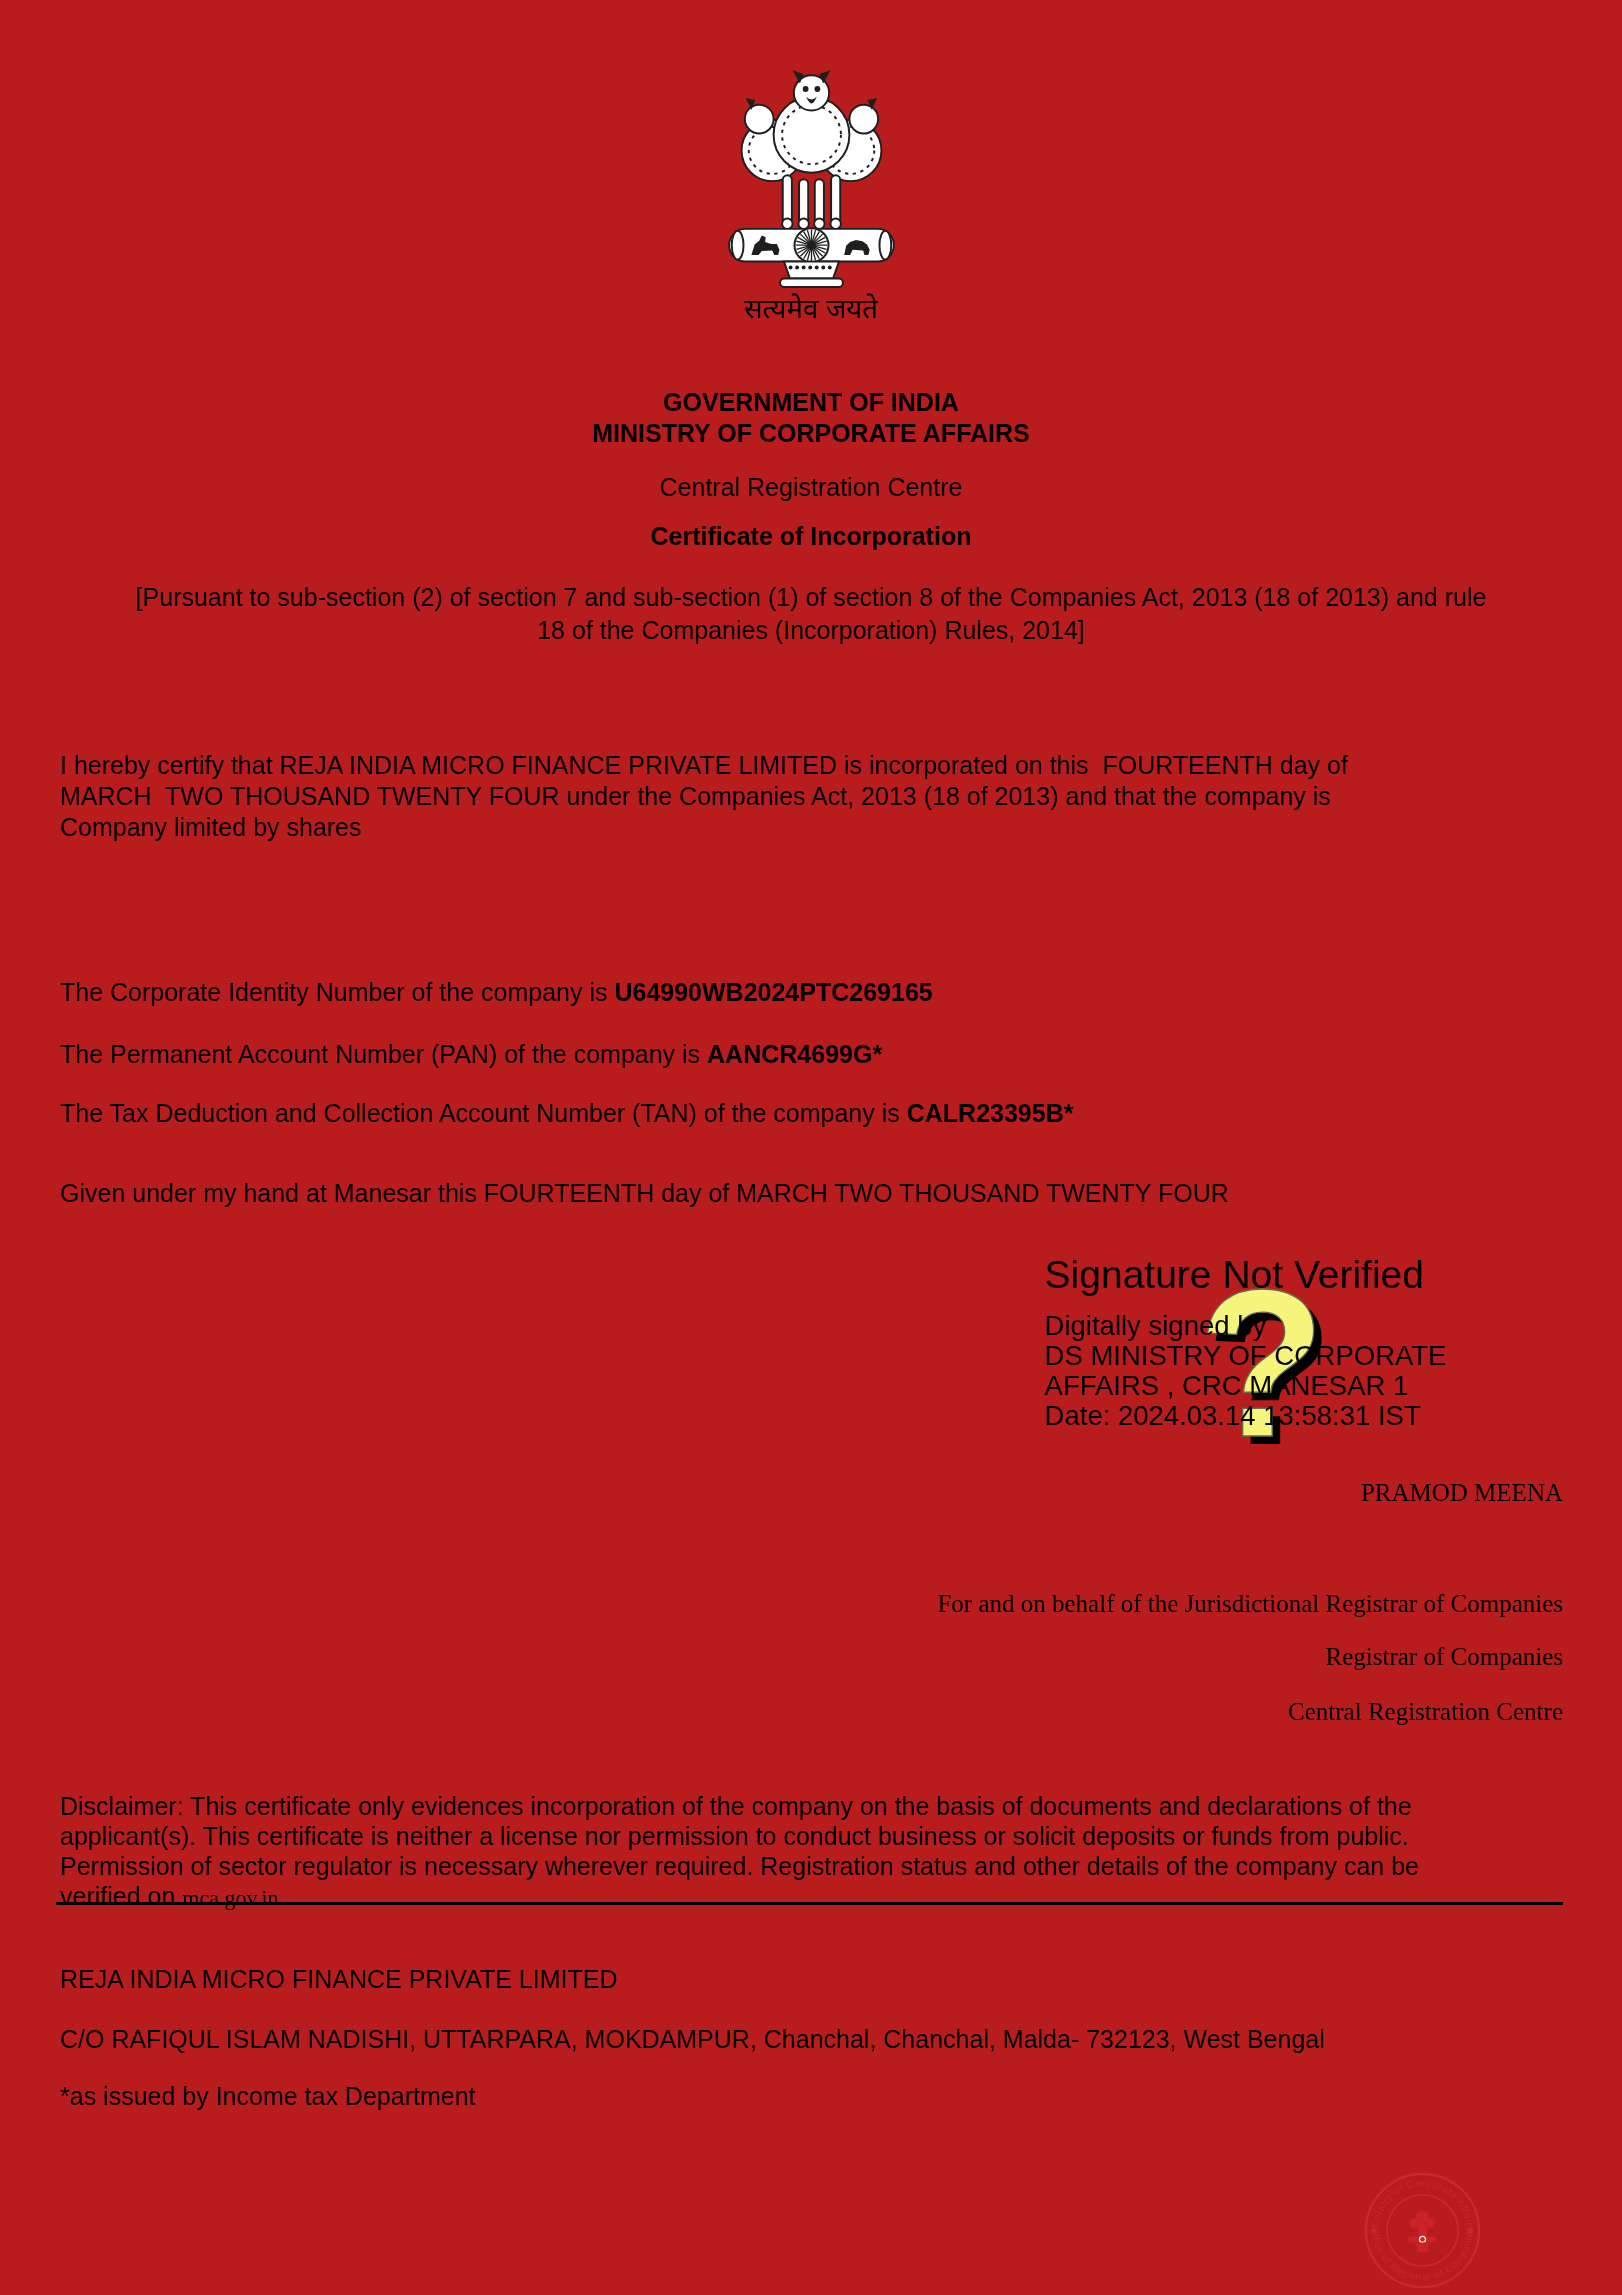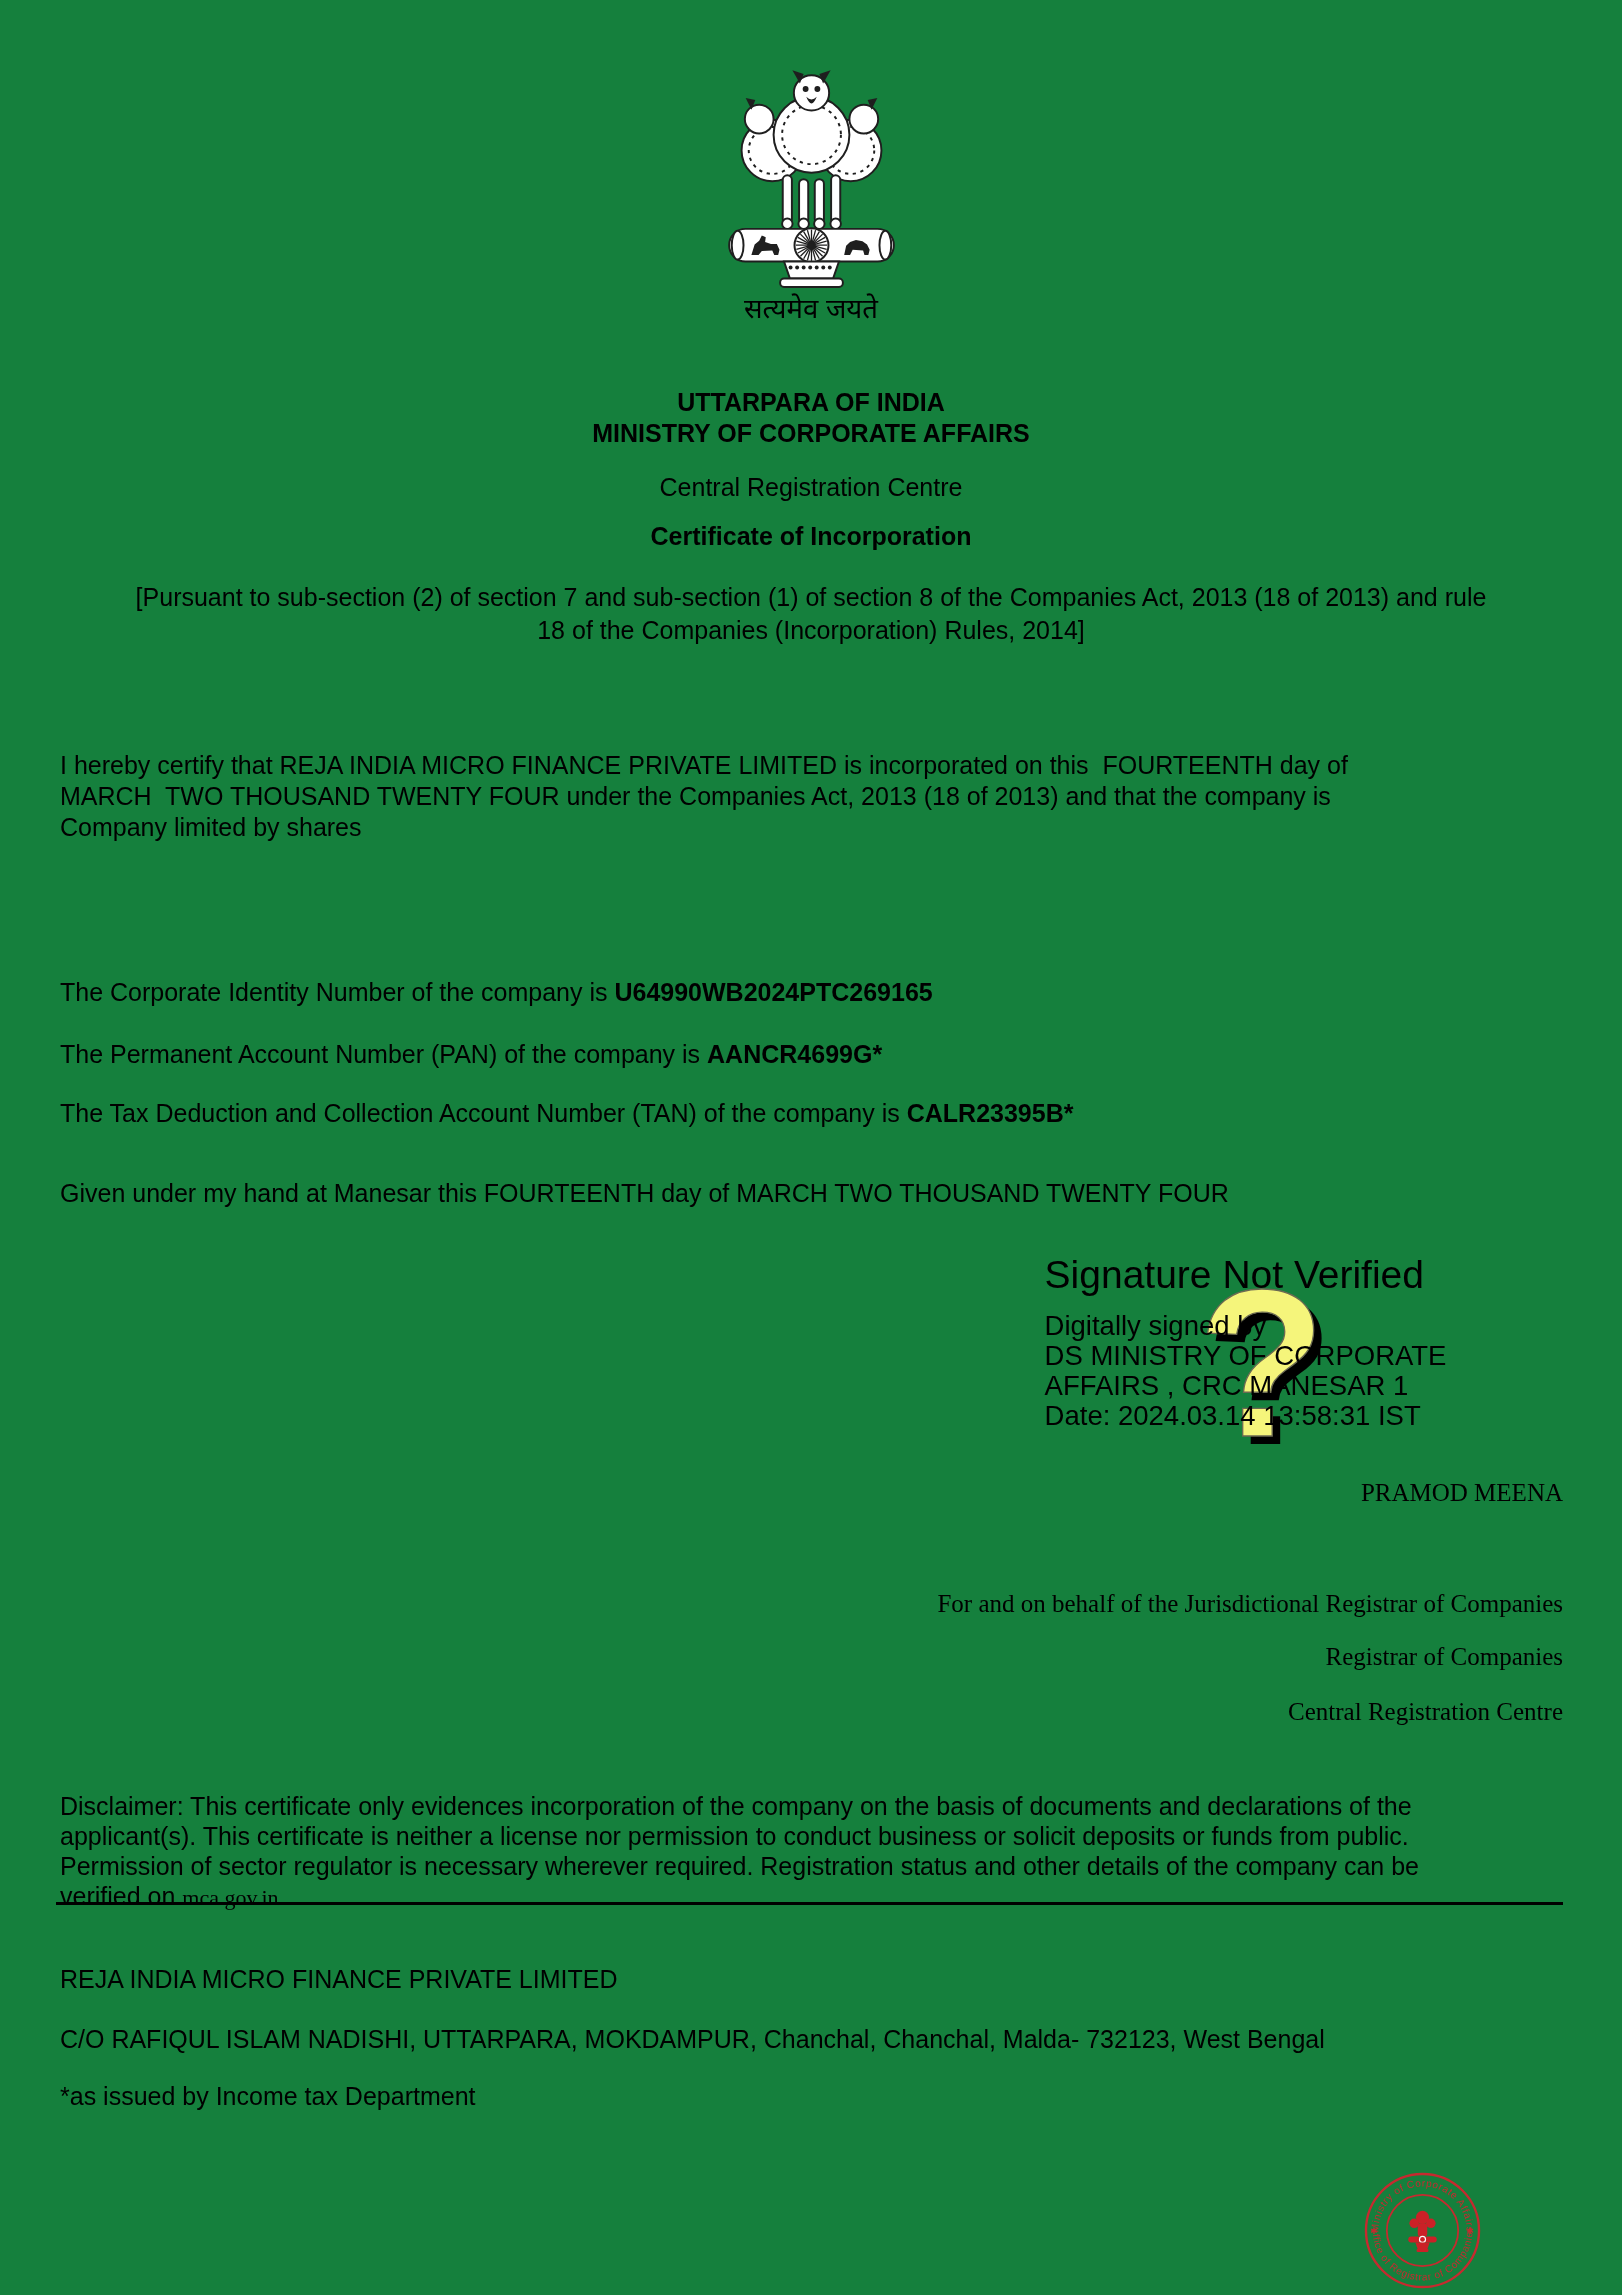--- a/index.html
+++ b/index.html
@@ -1,16 +1,16 @@
 <!DOCTYPE html>
 <html style="font-size:10.5px"><head>
 <meta charset="utf-8">
 <style>
   html,body{margin:0;padding:0;background:#ffffff;}
-  .page{position:relative;width:1622px;height:2295px;background:#15803d;overflow:hidden;
+  .page{position:relative;width:1622px;height:2295px;background:#b91c1c;overflow:hidden;
         font-family:"Liberation Sans",sans-serif;color:#000;}
   .abs{position:absolute;}
   .txt{font-size:25px;line-height:31px;color:#000;}
   .b{font-weight:700;text-align:right;}
   .ml{white-space:pre-wrap;}
   .center{left:0;width:1622px;text-align:center;}
   .leftcol{left:60px;width:1511px;text-align:left;}
   .rightal{right:59px;text-align:right;white-space:nowrap;font-family:Liberation Serif, serif;}
   .sig-status{font-size:39px;line-height:47px;white-space:nowrap;}
   .sig-details{font-size:27.5px;line-height:30px;white-space:pre-wrap;}
@@ -113,21 +113,21 @@
         <circle cx="138" cy="331" r="3"></circle>
           <circle cx="148" cy="331" r="3"></circle>
           <circle cx="158" cy="331" r="3"></circle>
         <circle cx="168" cy="331" r="3"></circle>
       </g>
       <rect x="92" y="348" width="96" height="13" rx="6"></rect>
     </g>
   </svg>
   <div class="abs center motto" style="top:293px;">सत्यमेव जयते</div>
 
-  <div class="abs center txt b ml" style="top:387px;"><span>UTTARPARA OF INDIA</span>
+  <div class="abs center txt b ml" style="top:387px;"><span>GOVERNMENT OF INDIA</span>
 <span>MINISTRY OF CORPORATE AFFAIRS</span></div>
 
   <div class="abs center txt" style="top:472px;">Central Registration Centre</div>
 
   <div class="abs center txt b" style="top:521px;">Certificate of Incorporation</div>
 
   <div class="abs center txt ml" style="top:581px;line-height:33px;">[Pursuant to sub-section (2) of section 7 and sub-section (1) of section 8 of the Companies Act, 2013 (18 of 2013) and rule
 18 of the Companies (Incorporation) Rules, 2014]</div>
 
   <div class="abs leftcol txt ml" style="top:750px;">I hereby certify that REJA INDIA MICRO FINANCE PRIVATE LIMITED is incorporated on this  FOURTEENTH day of

